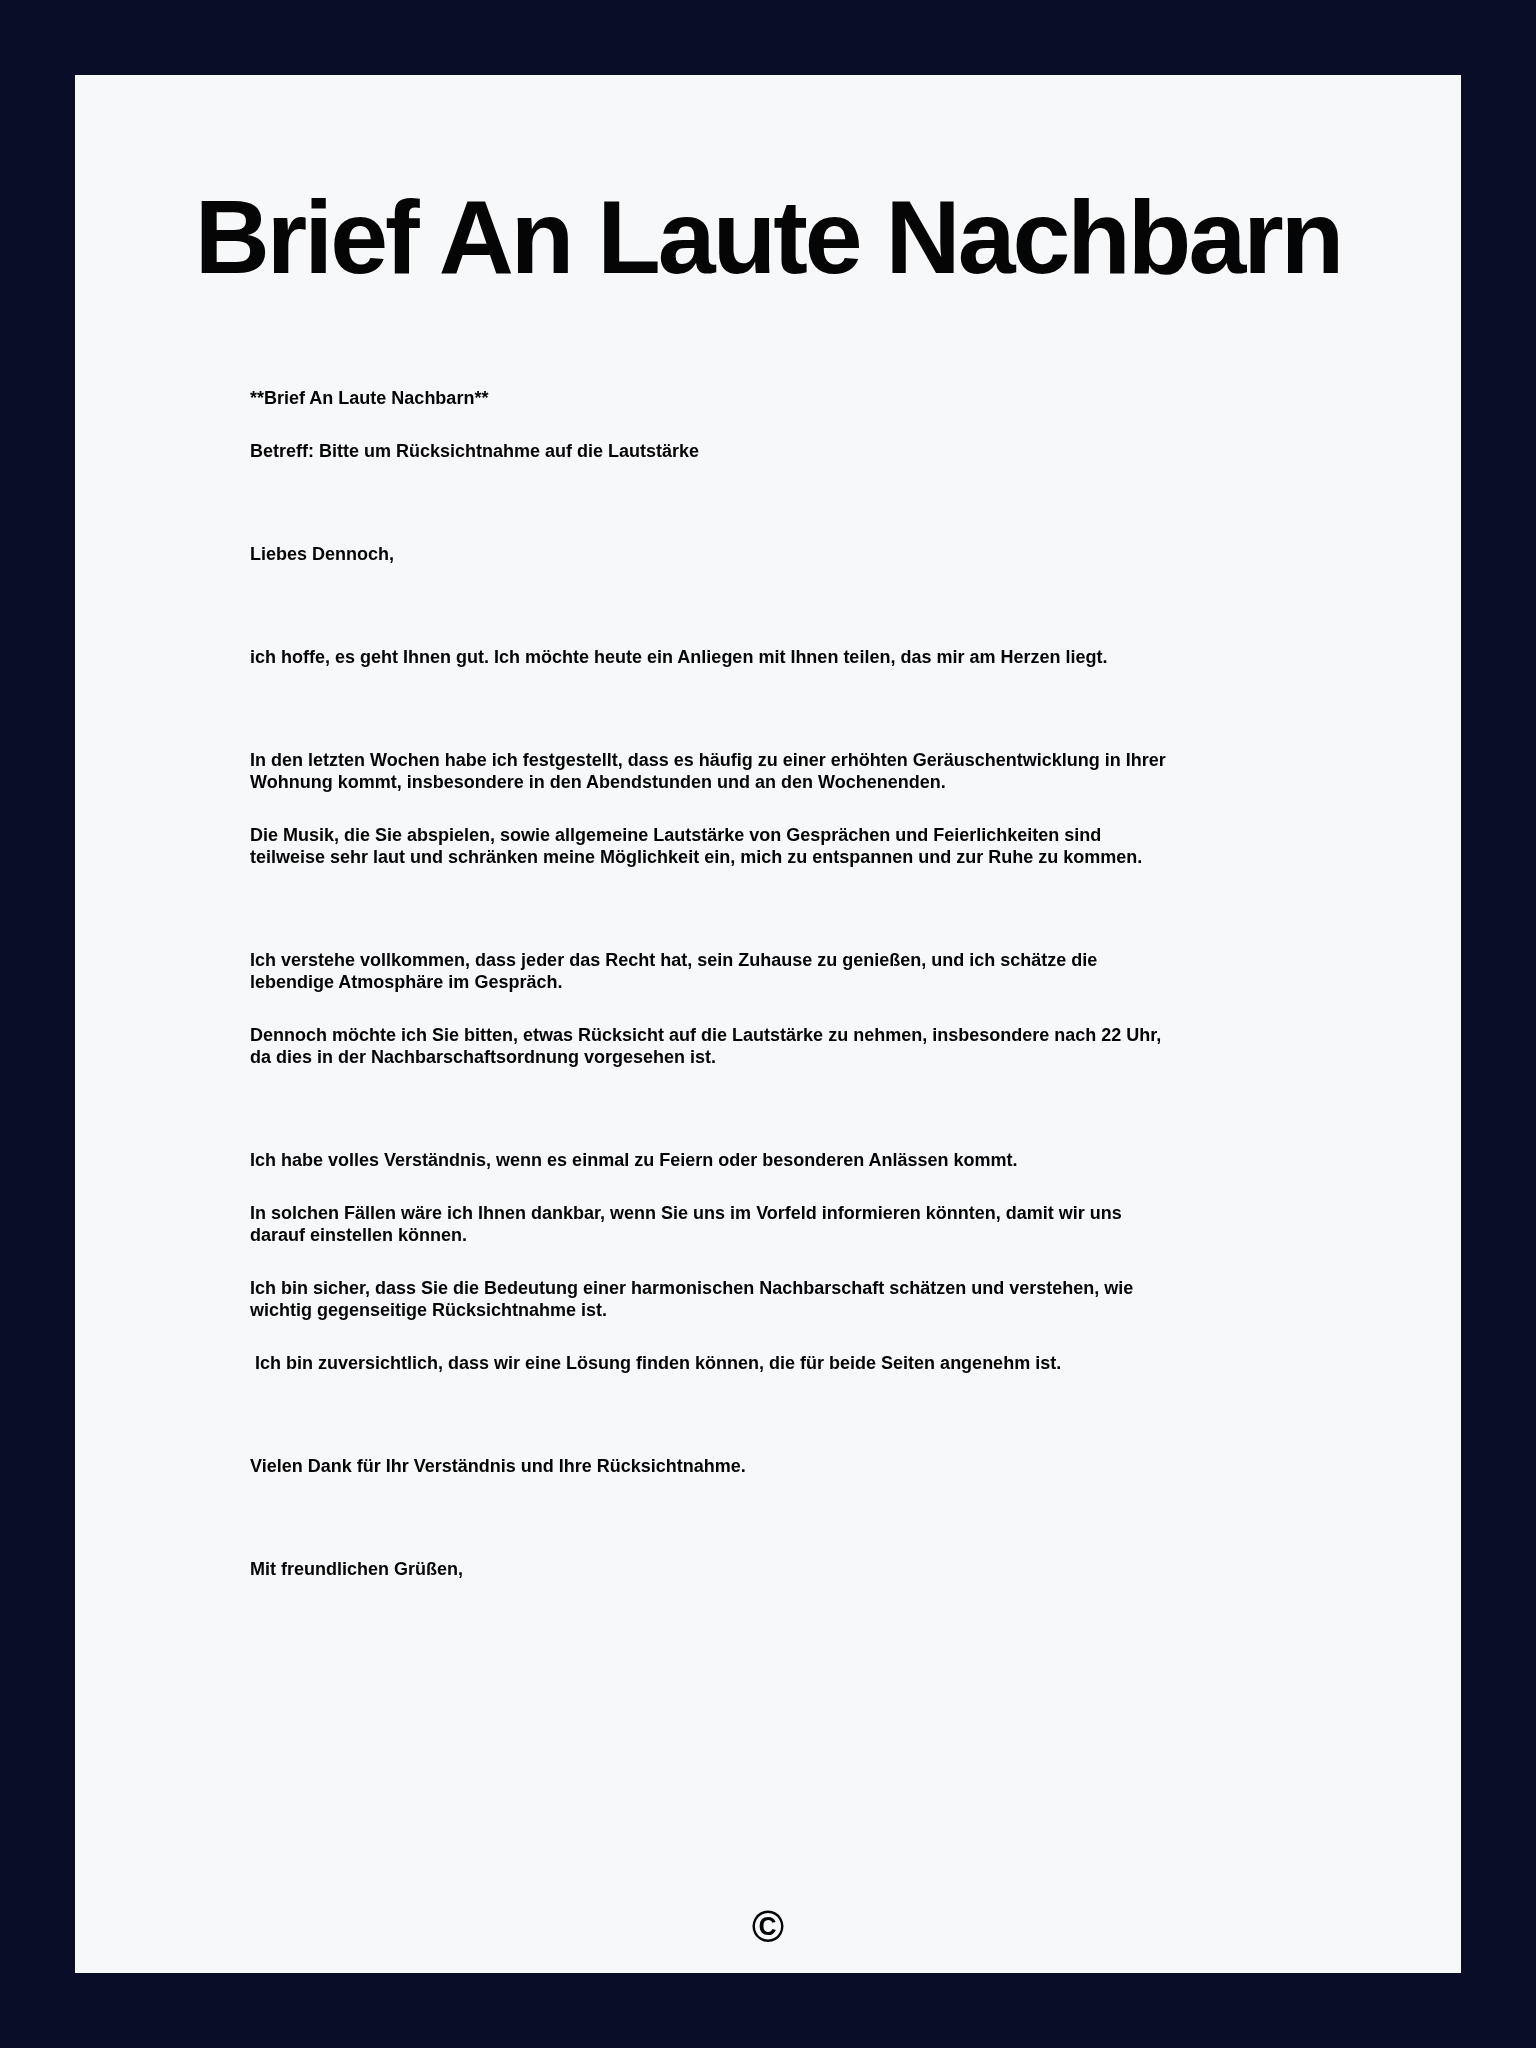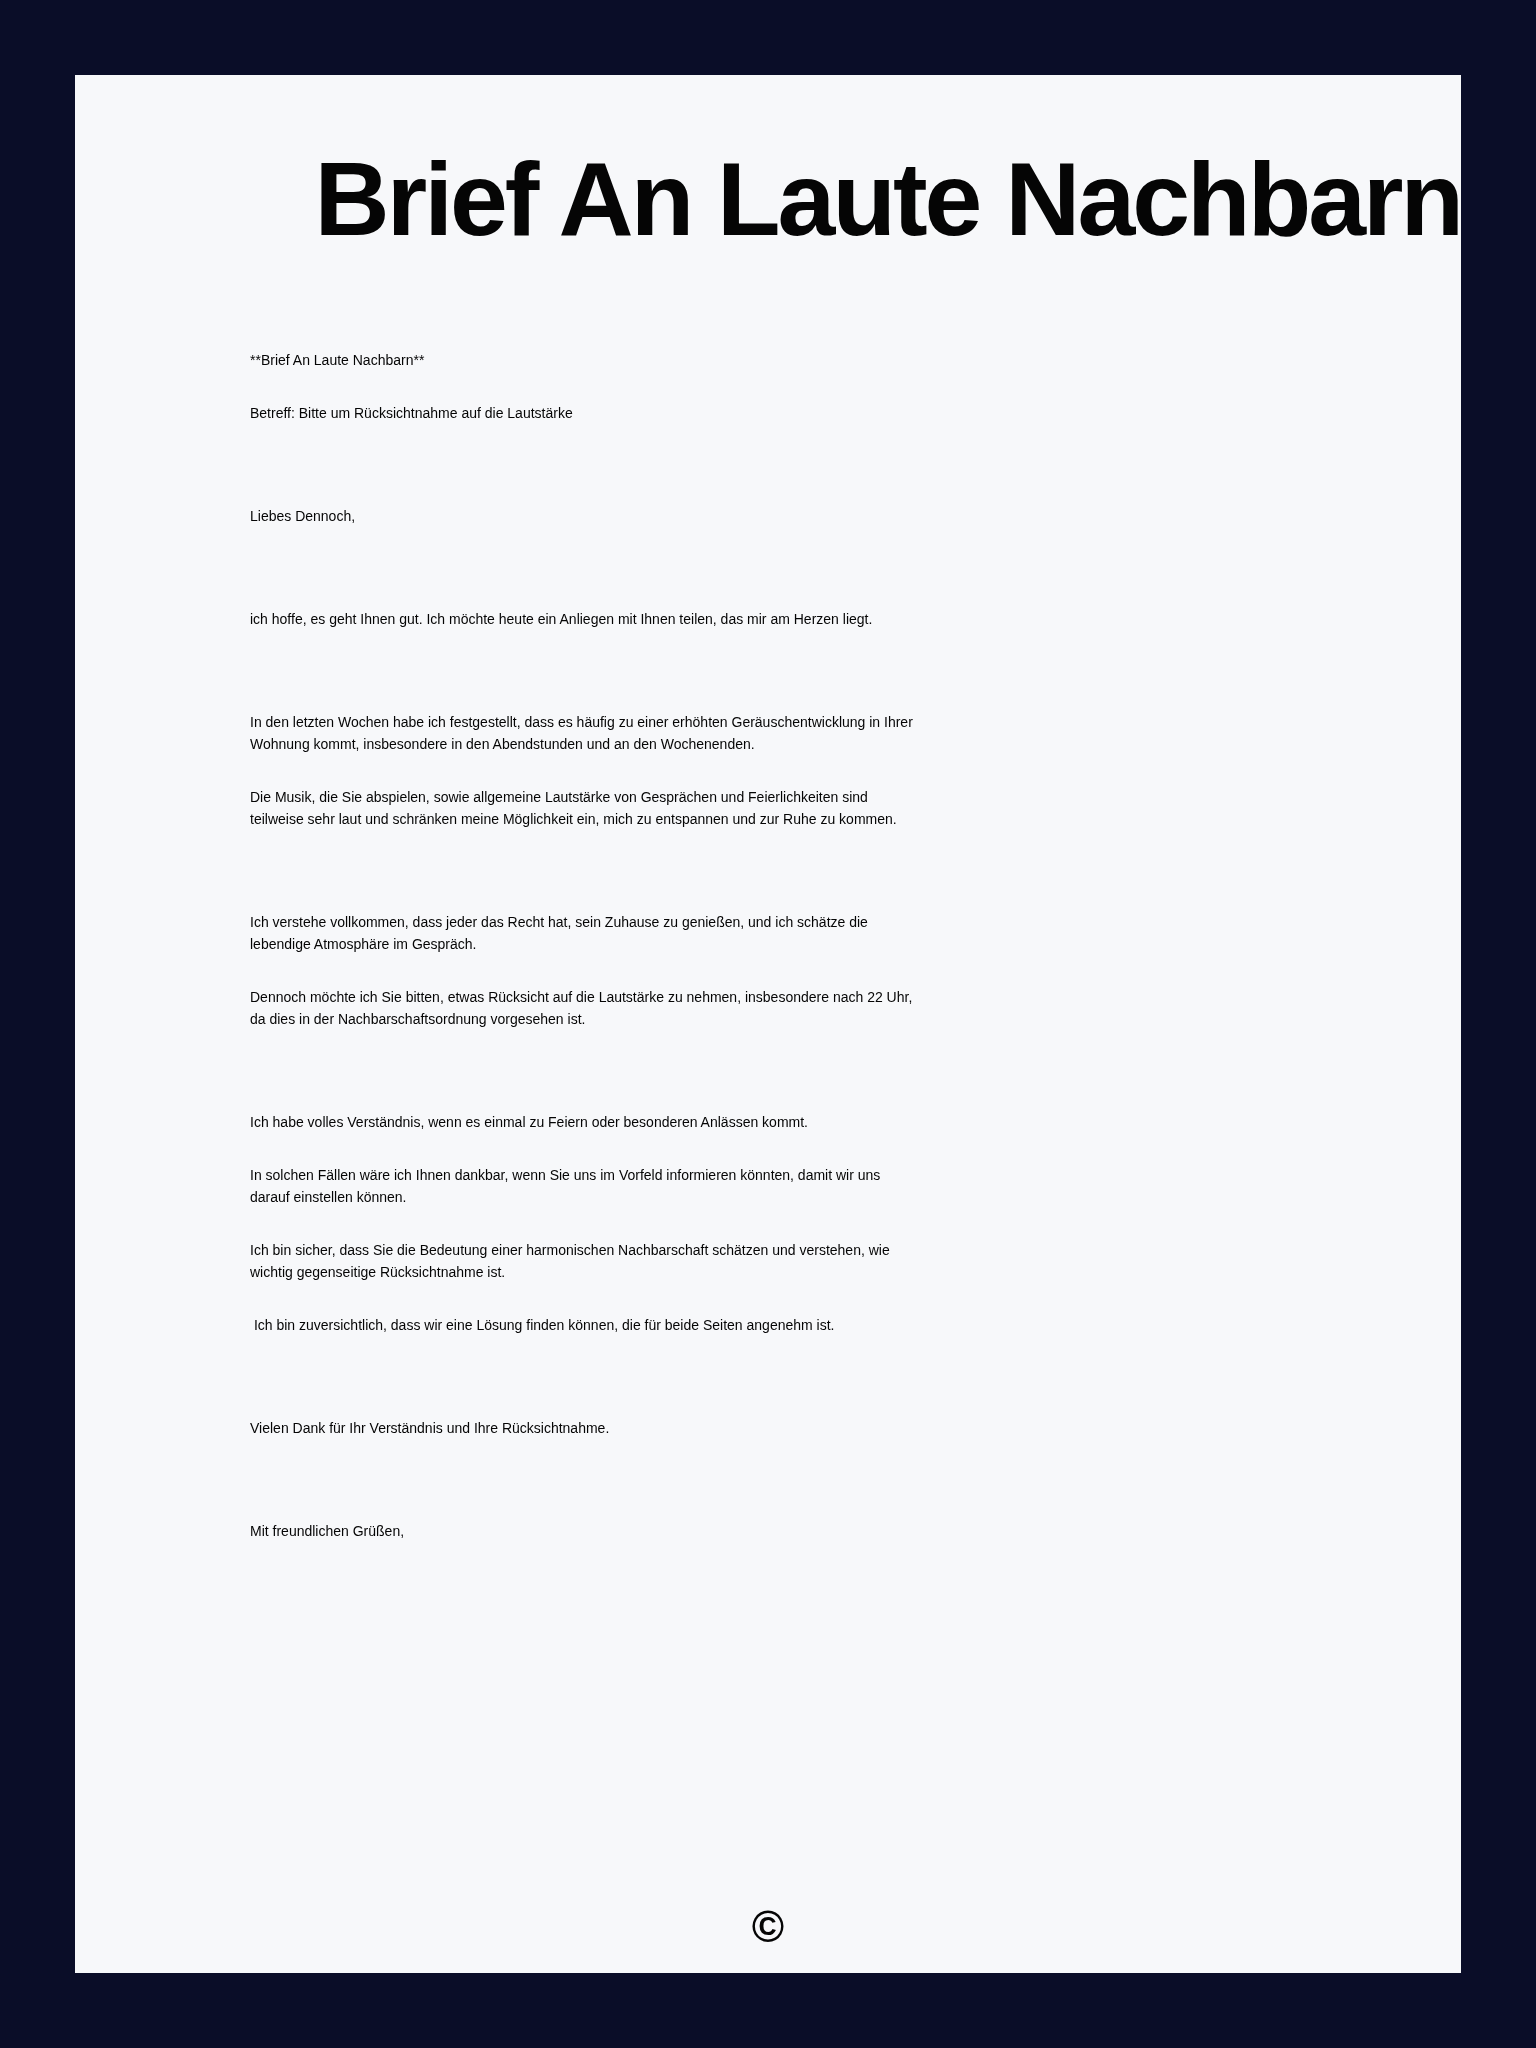--- a/index.html
+++ b/index.html
@@ -15,35 +15,35 @@
     font-family:"Liberation Sans", sans-serif;
     overflow:hidden;
   }
   .page{
     position:absolute;
     left:75px;top:75px;right:75px;bottom:75px;
     background:var(--page);
   }
   .doc-title{
     margin:0;
-    padding-top:70px;
-    text-align:right;
+    padding-top:108px;
+    text-align:center;
     font-size:104px;
     font-weight:bold;
     letter-spacing:-3px;
     line-height:1.05;
     color:var(--ink);
     white-space:nowrap;
   }
   .letter{
     margin:95px 0 0 175px;
     width:1100px;
     color:var(--ink);
-    font-size:14px;
-    font-weight:normal;
+    font-size:18px;
+    font-weight:bold;
     line-height:22px;
   }
   .letter p{
     margin:0;
     white-space:pre-line;
   }
   .letter p.gap-small{margin-top:31px;}
   .letter p.gap-large{margin-top:81px;}
   .copyright{
     position:absolute;

